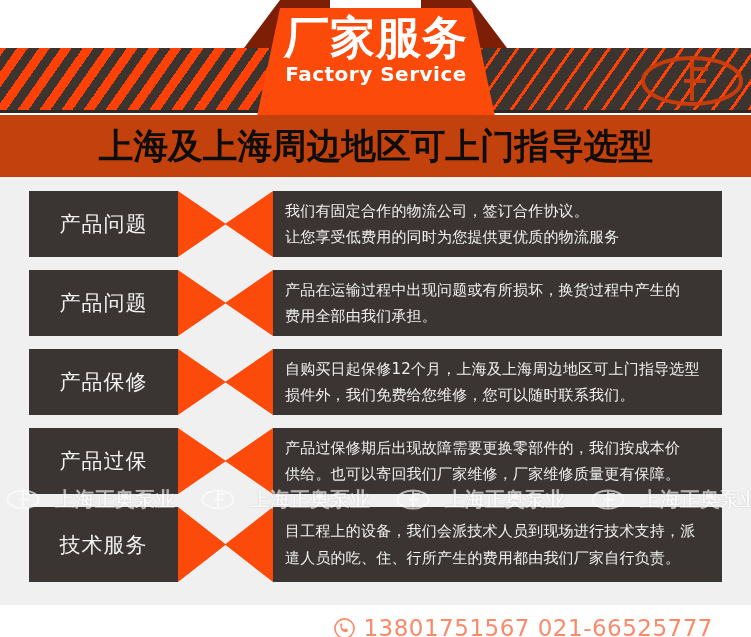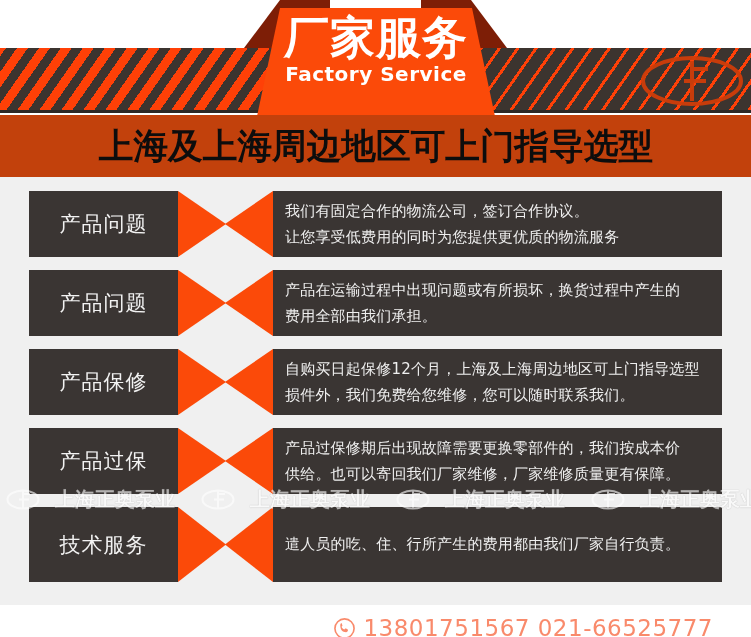--- a/index.html
+++ b/index.html
@@ -308,20 +308,21 @@
 
   <div class="row tall">
     <div class="row-label">
       <span>技术服务</span>
     </div>
     <div class="bowtie">
       <div class="tri-l"></div>
       <div class="tri-r"></div>
     </div>
     <div class="row-body">
+      <p>目工程上的设备，我们会派技术人员到现场进行技术支持，派</p>
       <p>遣人员的吃、住、行所产生的费用都由我们厂家自行负责。</p>
     </div>
   </div>
 
   <div class="watermark">
     <div class="wm-item">
       <svg width="34" height="21" viewBox="0 0 34 21" aria-hidden="true">
         <ellipse cx="17" cy="10.5" rx="15.5" ry="9" fill="none" stroke="#ffffff" stroke-width="2"></ellipse>
         <path d="M17 2 L17 19 M17 5 L24 5 M13 10.5 L23 10.5" fill="none" stroke="#ffffff" stroke-width="2"></path>
       </svg>

